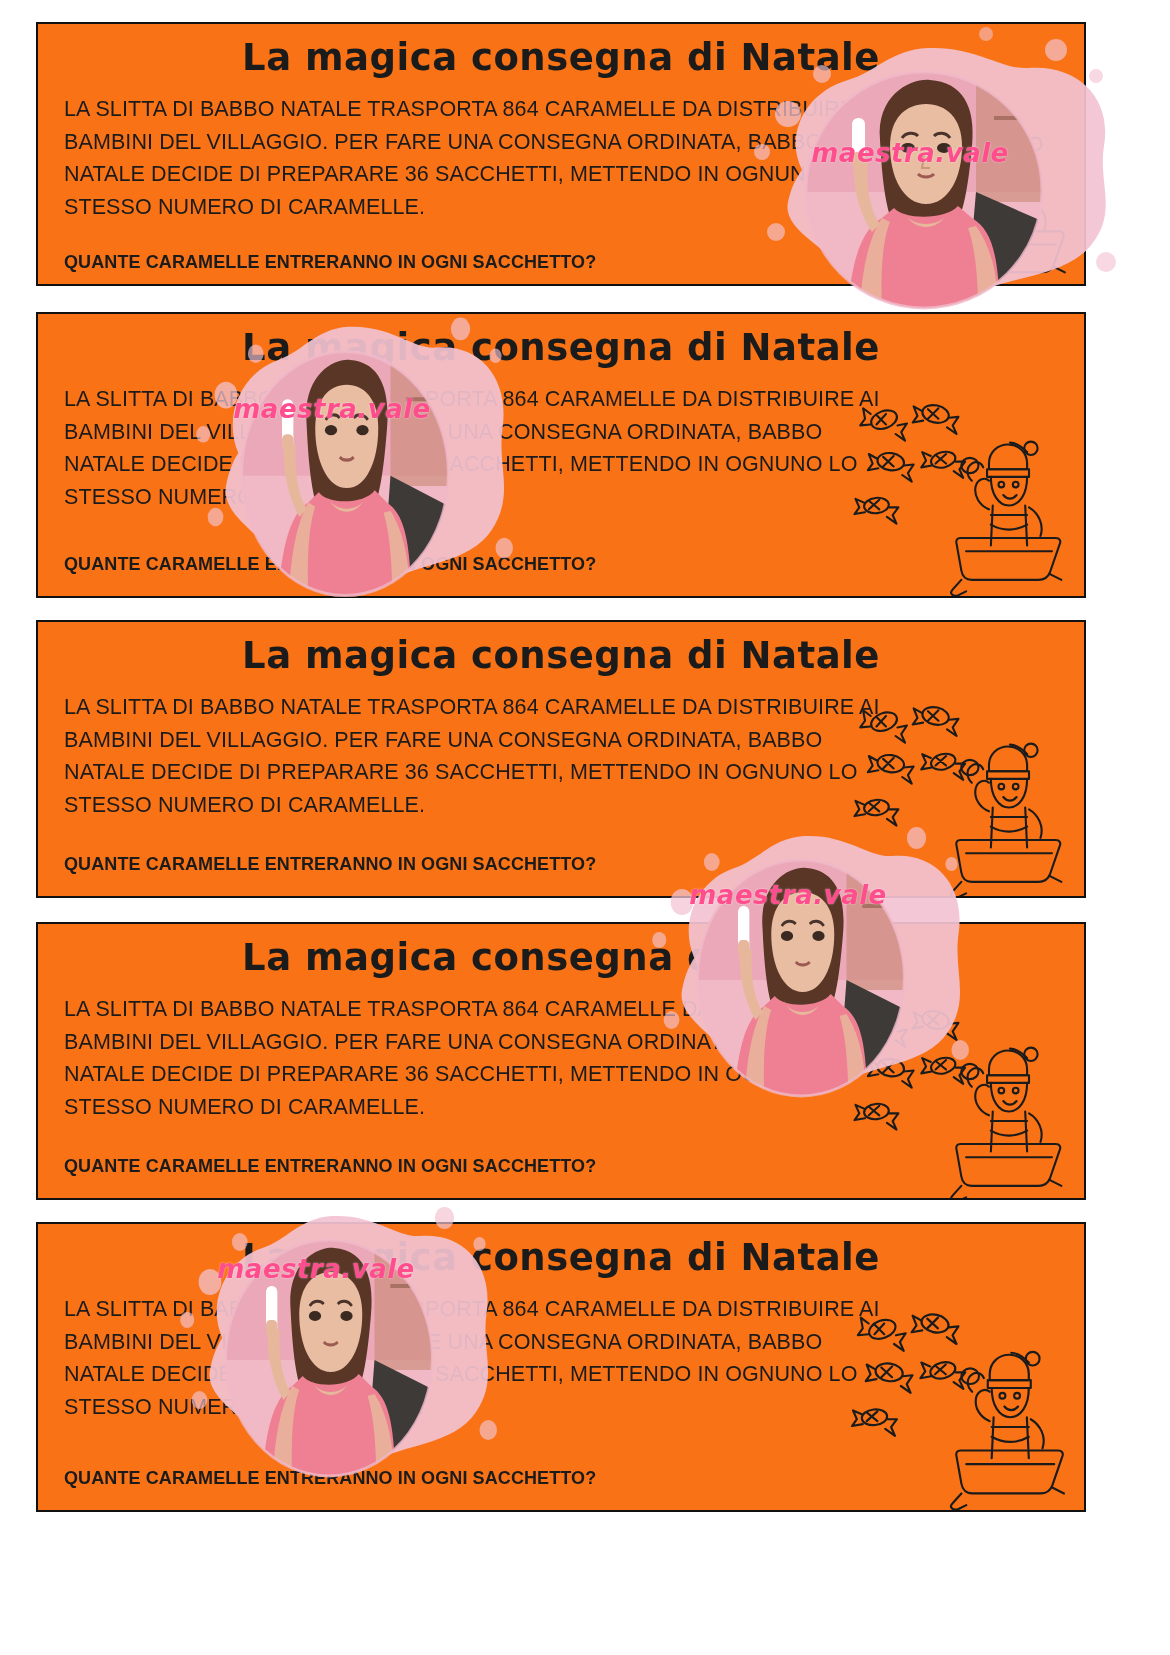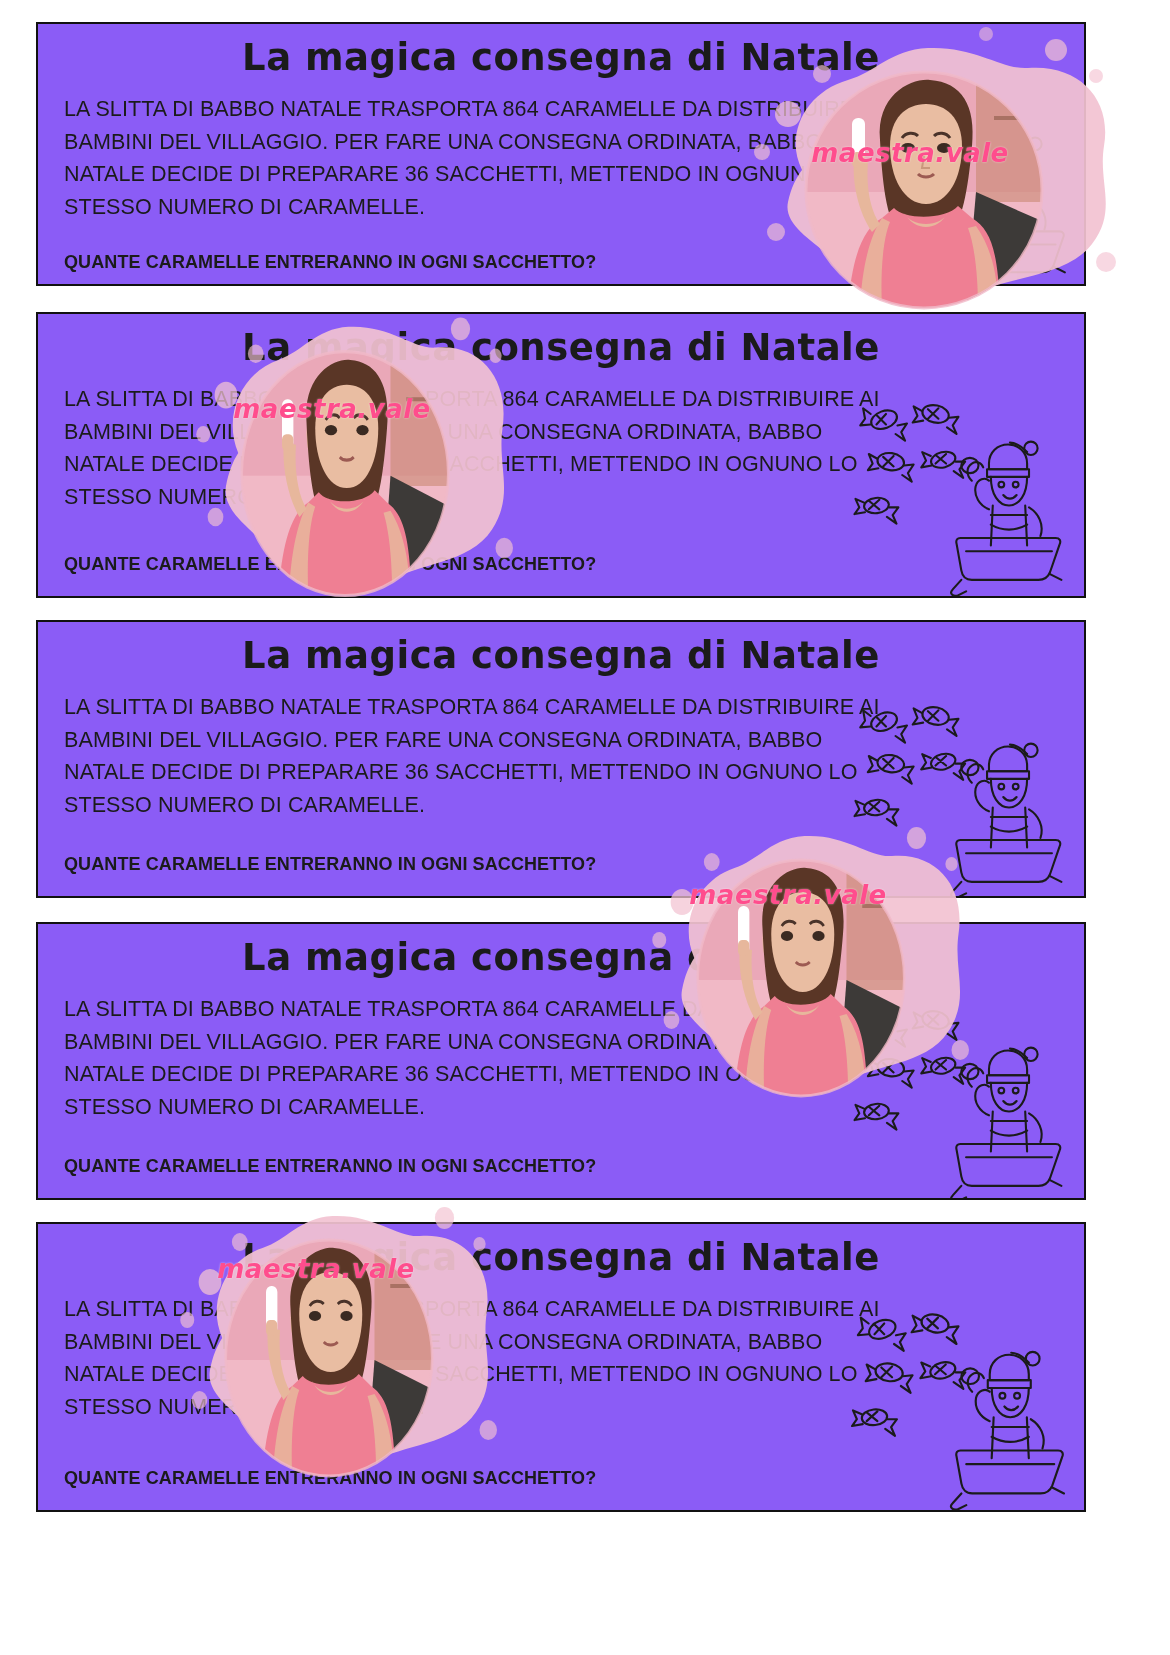--- a/index.html
+++ b/index.html
@@ -19,21 +19,21 @@
     position: absolute;
     inset: 0;
     background: #ffffff;
   }
 
   
   .card {
     position: absolute;
     box-sizing: border-box;
     border: 2px solid #111111;
-    background: #8b5cf6;
+    background: #f97316;
     overflow: hidden;
   }
 
   .card-title {
     font-family: "DejaVu Sans", sans-serif;
     font-weight: 700;
     font-size: 37px;
     letter-spacing: 0.5px;
     color: #1b1b1b;
     text-align: center;

